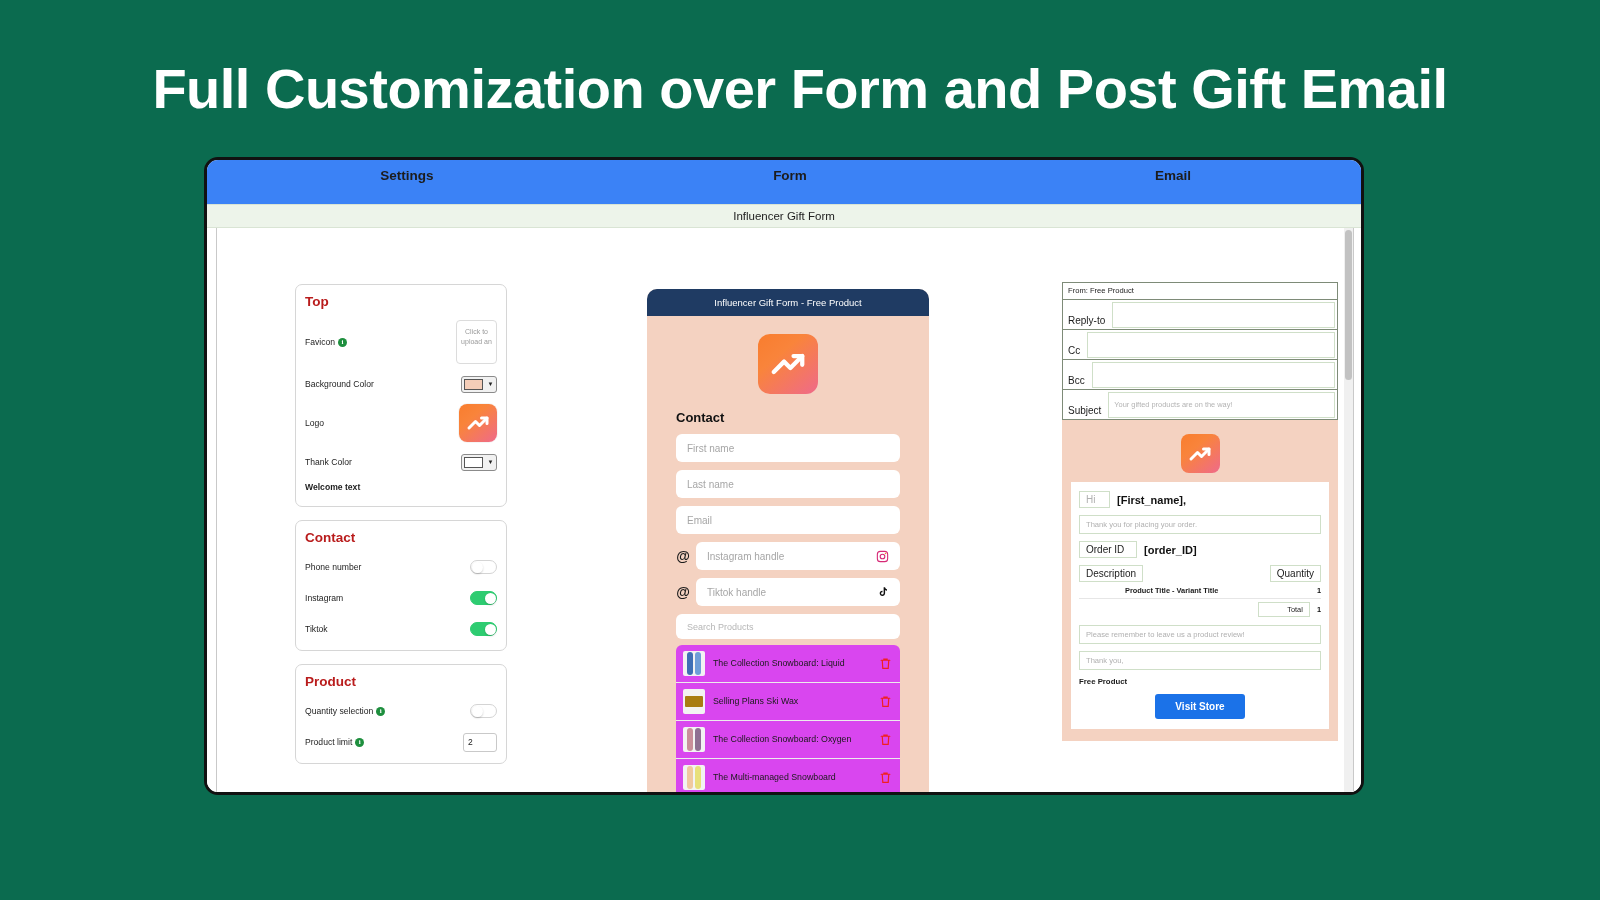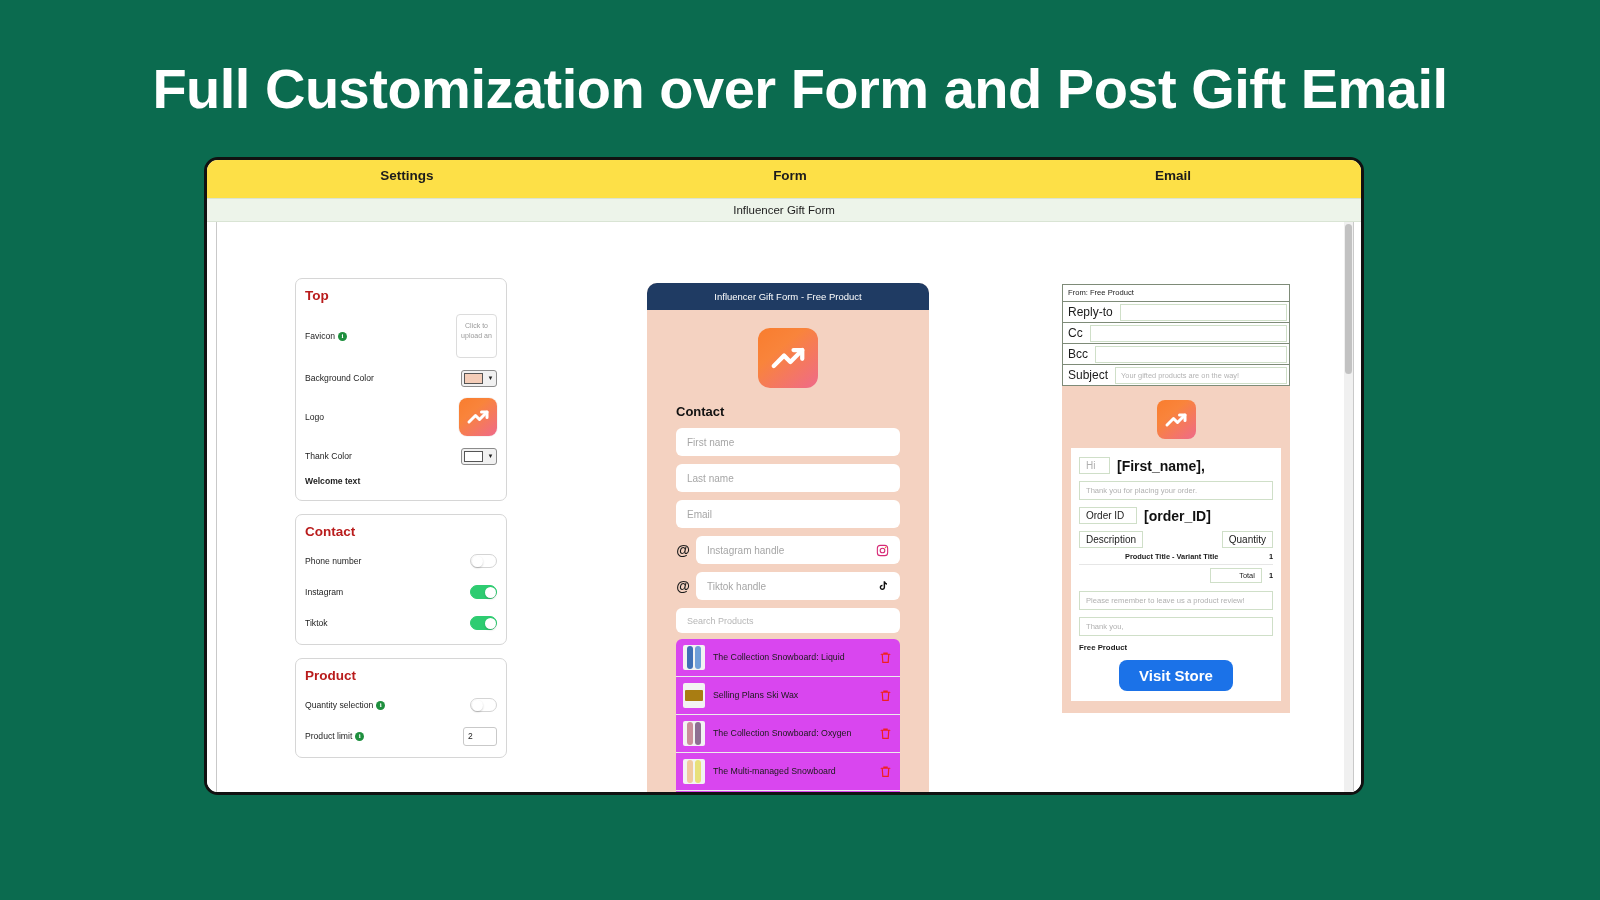--- a/index.html
+++ b/index.html
@@ -30,22 +30,22 @@
     width: 1160px; height: 638px;
     background: #ffffff;
     border: 3px solid #111111;
     border-radius: 14px;
     overflow: hidden;
   }
 
   
   .tabs-row {
     position: relative;
-    height: 38px;
-    background: #fde047;
+    height: 44px;
+    background: #3b82f6;
   }
   .tab {
     position: absolute;
     top: 8px;
     font-size: 13.5px;
     font-weight: 600;
     color: #1c1c1c;
     text-align: center;
     white-space: nowrap;
   }
@@ -347,40 +347,41 @@
     flex: 1;
     font-size: 8.8px;
     color: #1a1a1a;
     line-height: 1.35;
   }
   .trash-icon { width: 13px; height: 13px; flex: 0 0 13px; }
 
   
   .email-col {
     position: absolute;
-    left: 845px; top: 62px;
-    width: 228px;
+    left: 845px; top: 54px;
+    width: 276px;
   }
   .email-hdr-table {
     border: 1px solid #7e8b78;
     border-bottom: none;
     background: #fff;
   }
   .email-hdr-row {
     display: flex;
     align-items: stretch;
     border-bottom: 1px solid #7e8b78;
     min-height: 17px;
   }
   .eh-label {
-    font-size: 12px;
+    font-size: 10px;
     color: #1b1b1b;
     padding: 3px 5px;
     display: flex; align-items: center;
     white-space: nowrap;
+    margin-top: 12px;
   }
   .eh-field {
     flex: 1;
     margin: 1.5px 2px;
     border: 1px solid #cfdfc8;
     background: #fff;
     font-size: 7.4px;
     color: #b3b3b3;
     padding: 0 5px;
     display: flex; align-items: center;
@@ -414,21 +415,21 @@
     border: 1px solid #cfdfc8;
     background: #fff;
     font-size: 10px;
     color: #b0b0b0;
     padding: 2px 6px;
     min-width: 31px;
     display: inline-flex; align-items: center;
   }
   .eb-chip.dark { color: #1b1b1b; min-width: 0; }
   .eb-strong {
-    font-size: 14px;
+    font-size: 11px;
     font-weight: 700;
     color: #111;
   }
   .eb-input {
     width: 100%;
     border: 1px solid #cfdfc8;
     background: #fff;
     font-size: 7.6px;
     color: #b0b0b0;
     padding: 4px 6px;
@@ -467,24 +468,24 @@
     font-size: 7.8px;
     font-weight: 700;
     color: #1b1b1b;
     margin: 3px 0 8px 0;
   }
   .visit-btn {
     display: block;
     margin: 0 auto;
     background: #1b72e8;
     color: #fff;
-    font-size: 15px;
+    font-size: 10px;
     font-weight: 700;
     border: none;
-    border-radius: 8px;
+    border-radius: 3px;
     padding: 7px 20px;
     font-family: "Liberation Sans", sans-serif;
   }
 </style>
 </head>
 <body>
 
 <div class="hero-title">Full Customization over Form and Post Gift Email</div>
 
 <div class="app-window">

